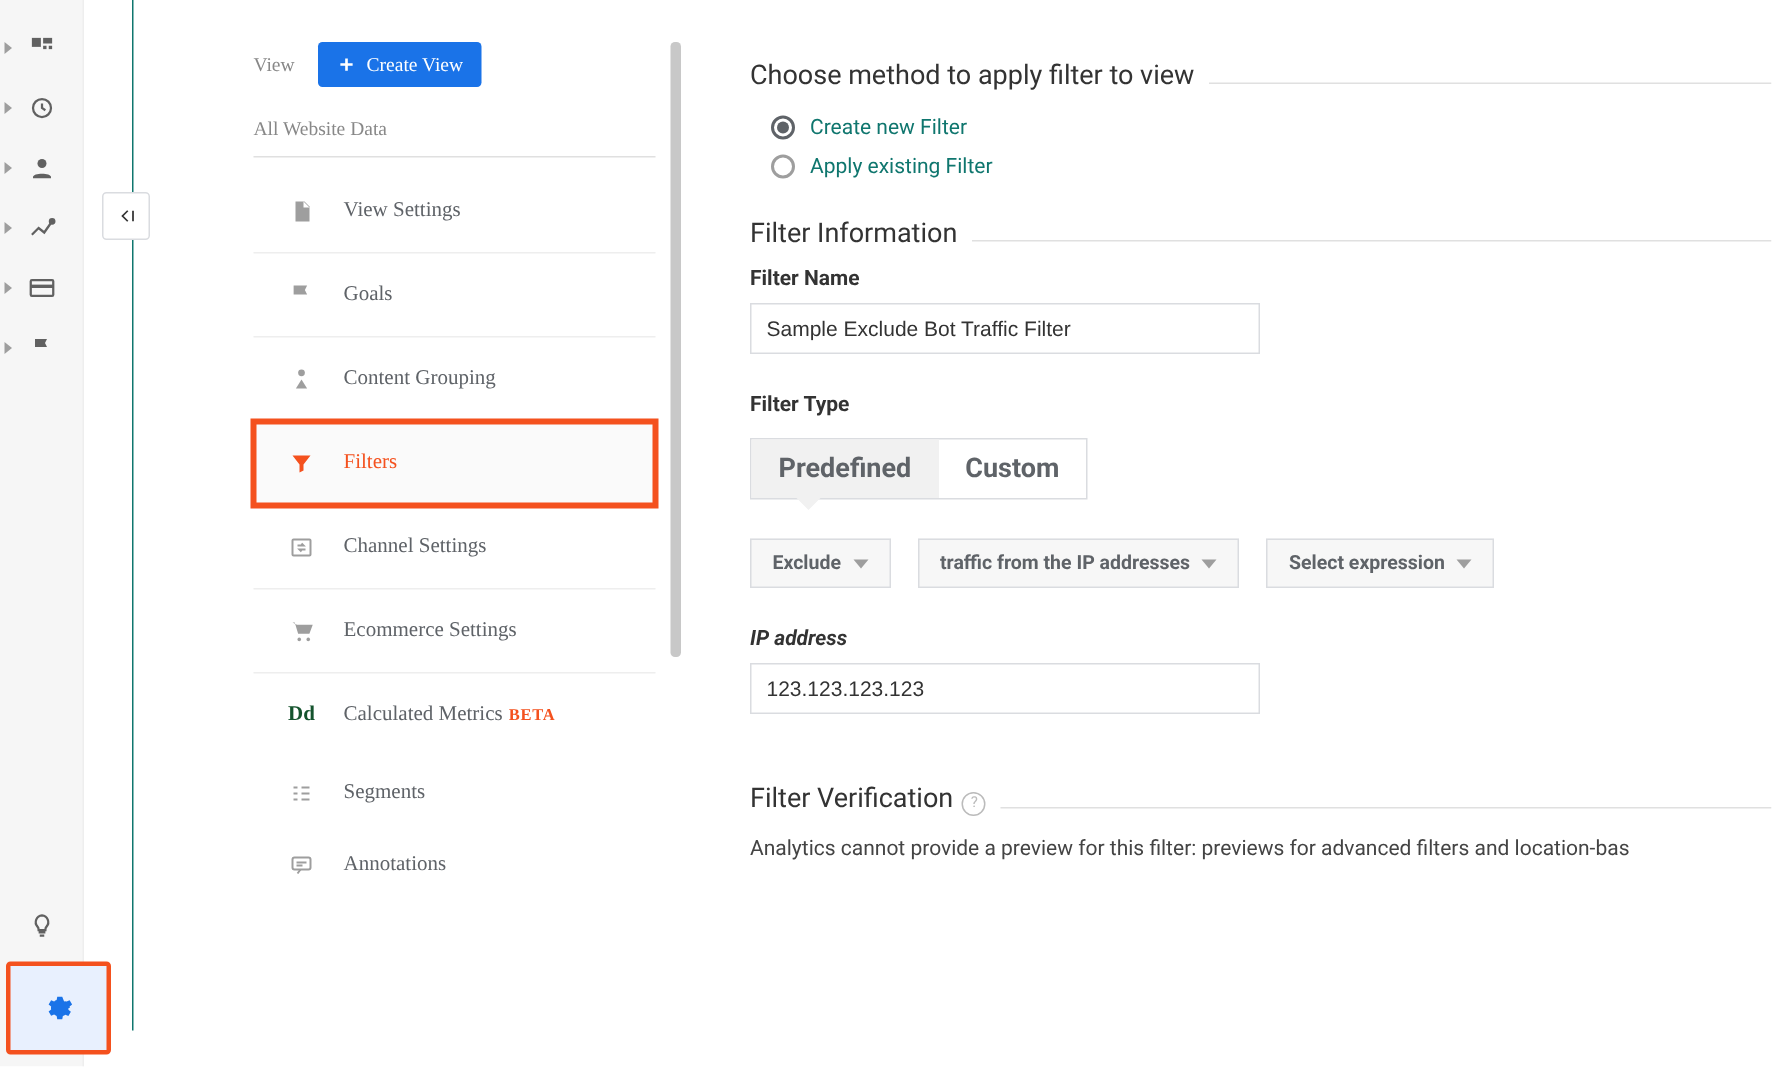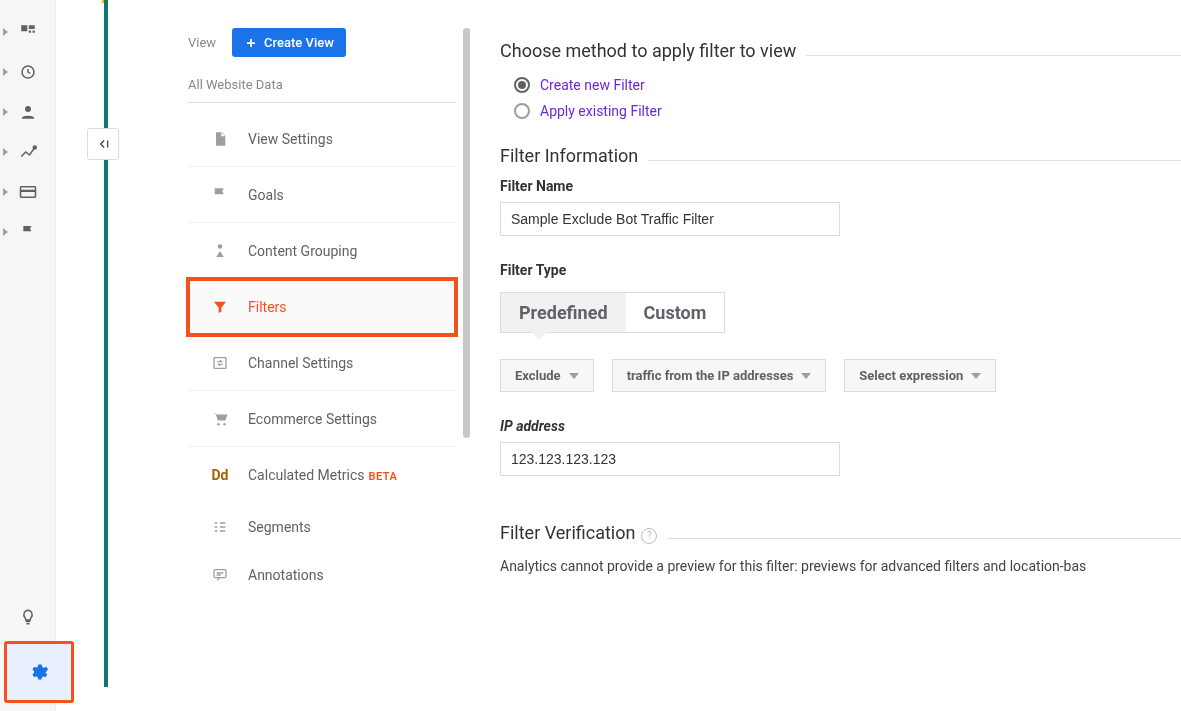--- a/index.html
+++ b/index.html
@@ -42,24 +42,25 @@
     height:62px;
     display:flex;align-items:center;justify-content:center;
     margin-left:4px;
     background:#e8f0fe;
   }
   
   .top-orange { position:absolute; left:102px; top:0; width:78px; height:3px; background:#f4b400; }
   
   .panel {
     position:absolute;
-    left:104px; top:0; bottom:24px;
+    left:88px; top:0; bottom:24px;
     width:366px;
     background:#fff;
-    border-left:4px solid #0f766e;
+    border-left:1px solid #0f766e;
+    font-family:Liberation Serif, serif;
   }
   .scrollthumb { position:absolute; right:0; top:28px; width:7px; height:410px; background:#c8c8c8; border-radius:3px; }
   .collapse-btn {
     position:absolute;
     left:-21px; top:128px;
     width:32px; height:32px;
     background:#fff;
     border:1px solid #dadce0;
     border-radius:3px;
     display:flex;align-items:center;justify-content:center;
@@ -100,21 +101,21 @@
   
   .main {
     position:absolute;
     left:500px; top:40px; right:0;
     padding-right:0;
   }
   .h-row { display:flex; align-items:flex-end; gap:10px; margin-bottom:6px; }
   .h-row h2 { font-size:18px; font-weight:400; color:#333; white-space:nowrap; }
   .h-row .rule { flex:1; height:1px; background:#e0e0e0; margin-bottom:5px; }
   .radios { margin:16px 0 26px 14px; }
-  .radio { display:flex; align-items:center; gap:10px; margin-bottom:10px; color:#6d28d9; font-size:14px; cursor:pointer; }
+  .radio { display:flex; align-items:center; gap:10px; margin-bottom:10px; color:#0f766e; font-size:14px; cursor:pointer; }
   .radio-dot { width:16px;height:16px;border:2px solid #9e9e9e;border-radius:50%;display:flex;align-items:center;justify-content:center; }
   .radio-dot.sel { border-color:#5f6368; }
   .radio-dot.sel::after { content:""; width:8px;height:8px;background:#5f6368;border-radius:50%; }
   .field-label { font-size:14px; font-weight:700; color:#333; margin:12px 0 8px; }
   .text-input {
     width:340px; height:34px;
     border:1px solid #dadce0;
     padding:0 10px; font-size:14px;
     color:#333;
   }
@@ -277,21 +278,21 @@
         <span class="ico">
             <svg width="20" height="18" viewBox="0 0 24 24" fill="#9e9e9e">
               <path d="M4 4h2l3 10h10l3-8H8"></path>
               <circle cx="10" cy="19" r="1.6"></circle>
               <circle cx="18" cy="19" r="1.6"></circle>
             </svg>
           </span>
         <span>Ecommerce Settings</span>
       </div>
       <div class="nav-item" style="border-bottom:none;">
-        <span class="ico" style="font-weight:700;color:#a16207;font-size:14px;">Dd</span>
+        <span class="ico" style="font-weight:700;color:#14532d;font-size:14px;">Dd</span>
         <span><span>Calculated Metrics</span><span class="badge-beta">BETA</span></span>
       </div>
 
 
       <div class="nav-item" style="border-bottom:none;height:48px;">
         <span class="ico">
             <svg width="18" height="16" viewBox="0 0 24 24" fill="none" stroke="#9e9e9e" stroke-width="2">
               <path d="M4 6h4M4 12h4M4 18h4M12 6h8M12 12h8M12 18h8"></path>
             </svg>
           </span>

